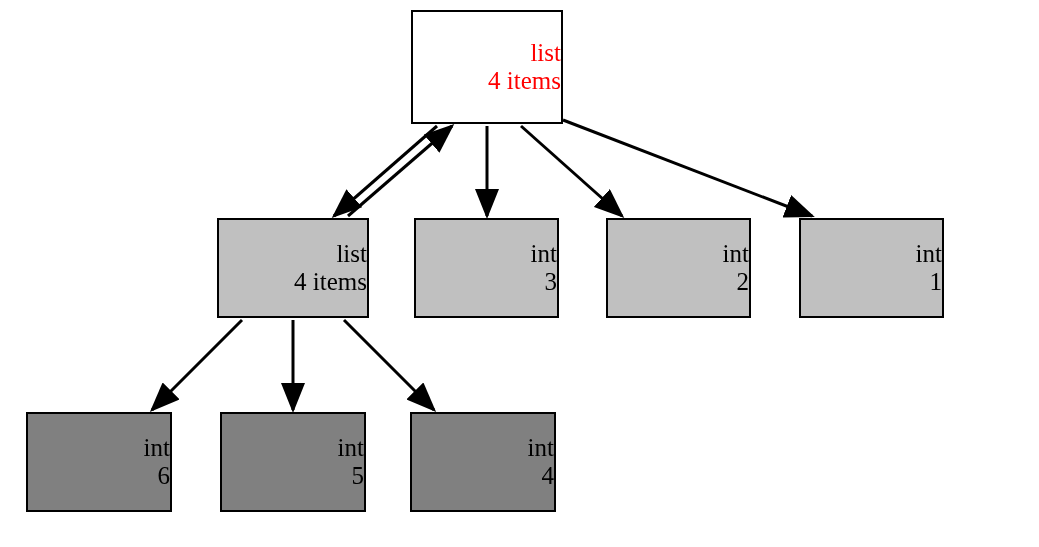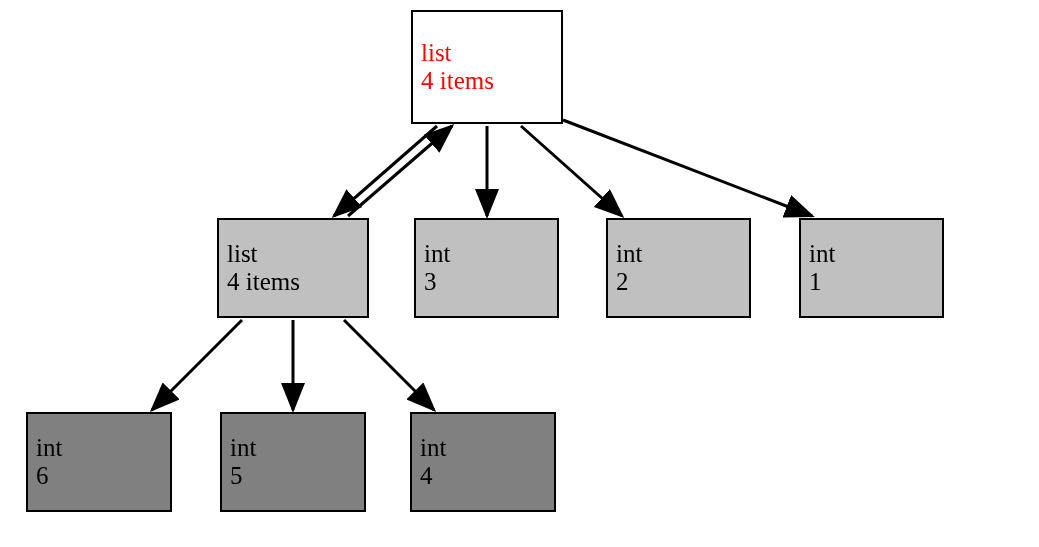--- a/index.html
+++ b/index.html
@@ -25,28 +25,27 @@
     width: 1039px;
     height: 547px;
     pointer-events: none;
   }
   .node {
     position: absolute;
     box-sizing: border-box;
     border: 2px solid #000000;
     display: flex;
     flex-direction: column;
-    align-items: flex-start;
+    align-items: flex-end;
     justify-content: center;
     line-height: 1.12;
     font-size: 25px;
     color: #000000;
     background: #c0c0c0;
     z-index: 2;
-    padding-left: 8px;
   }
   .node .line1,
   .node .line2 {
     display: block;
     white-space: nowrap;
   }
   .node.root {
     background: #ffffff;
     color: #ff0000;
   }

